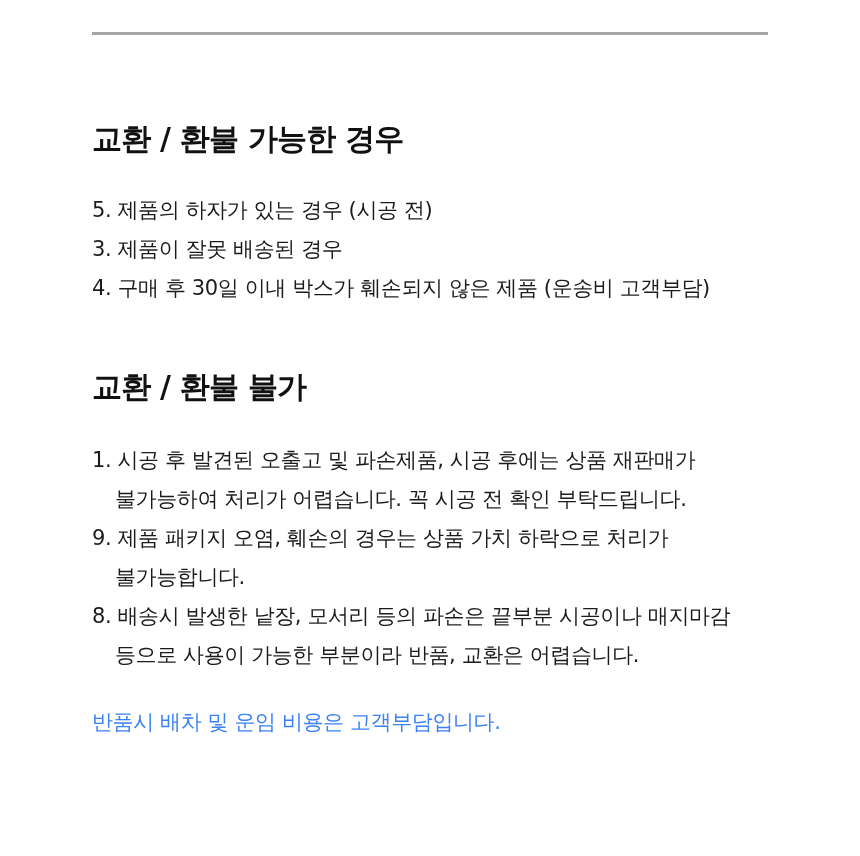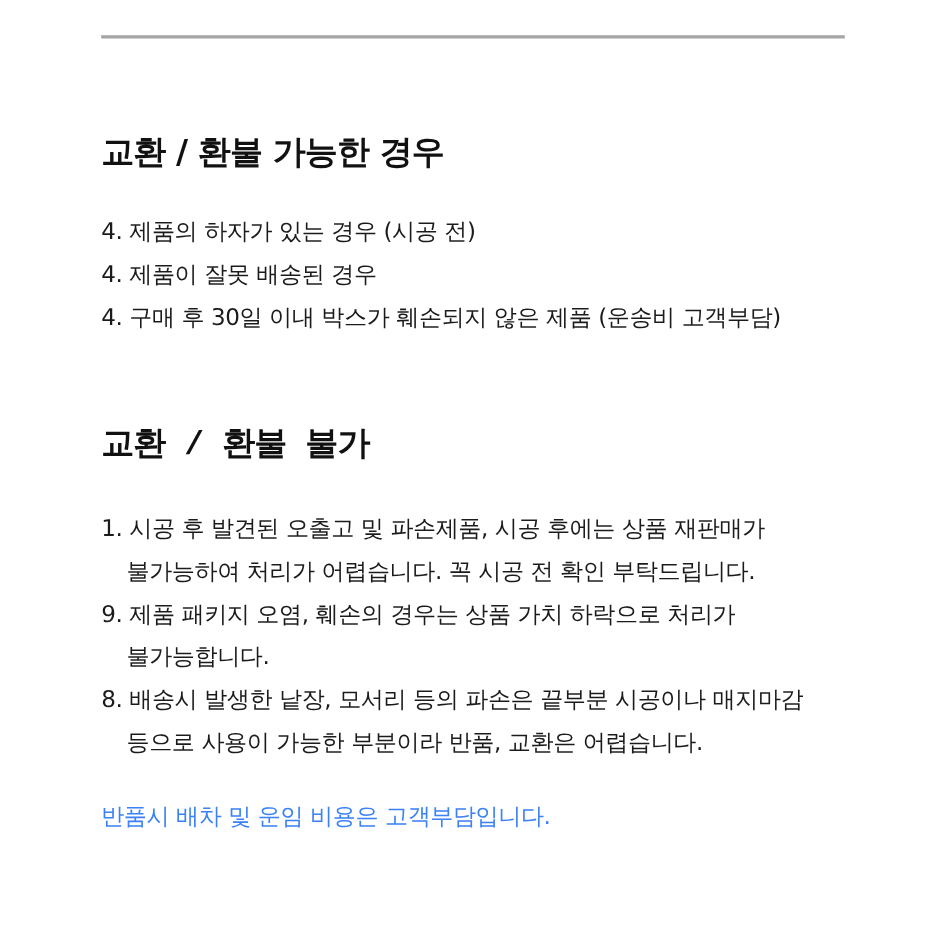--- a/index.html
+++ b/index.html
@@ -28,22 +28,21 @@
     font-size: 30px;
     font-weight: 700;
     line-height: 37px;
     letter-spacing: -0.8px;
     color: #111111;
   }
   .heading-first {
     margin-top: 85px;
   }
   .heading-second {
-    margin-top: 80px;
-    font-family: Liberation Mono, monospace;
+    margin-top: 60px;
   }
   .list {
     margin-top: 34px;
     font-size: 21px;
     line-height: 39px;
     letter-spacing: -0.4px;
   }
   .list-second {
     margin-top: 36px;
   }
@@ -65,24 +64,24 @@
 <body>
 
 <div class="page">
 
   <div class="divider"></div>
 
   <section>
     <h2 class="section-heading heading-first">교환 / 환불 가능한 경우</h2>
     <div class="list">
       <div class="item">
-        <div class="line">4. 제품의 하자가 있는 경우 (시공 전)</div>
+        <div class="line">5. 제품의 하자가 있는 경우 (시공 전)</div>
       </div>
       <div class="item">
-        <div class="line">4. 제품이 잘못 배송된 경우</div>
+        <div class="line">3. 제품이 잘못 배송된 경우</div>
       </div>
       <div class="item">
         <div class="line">4. 구매 후 30일 이내 박스가 훼손되지 않은 제품 (운송비 고객부담)</div>
       </div>
     </div>
   </section>
 
   <section>
     <h2 class="section-heading heading-second">교환 / 환불 불가</h2>
     <div class="list list-second">

